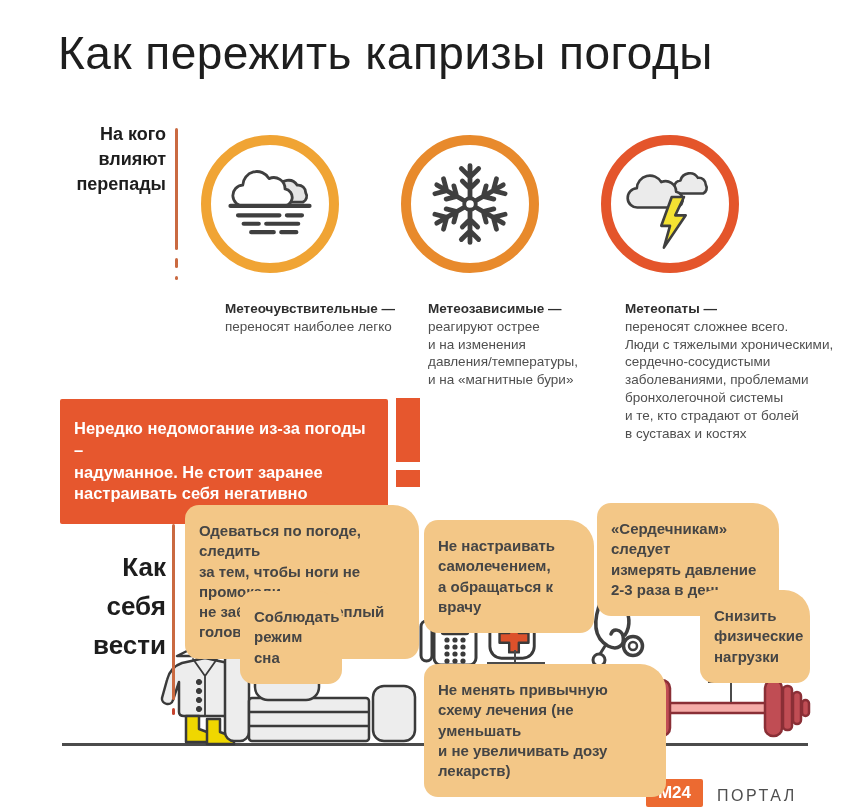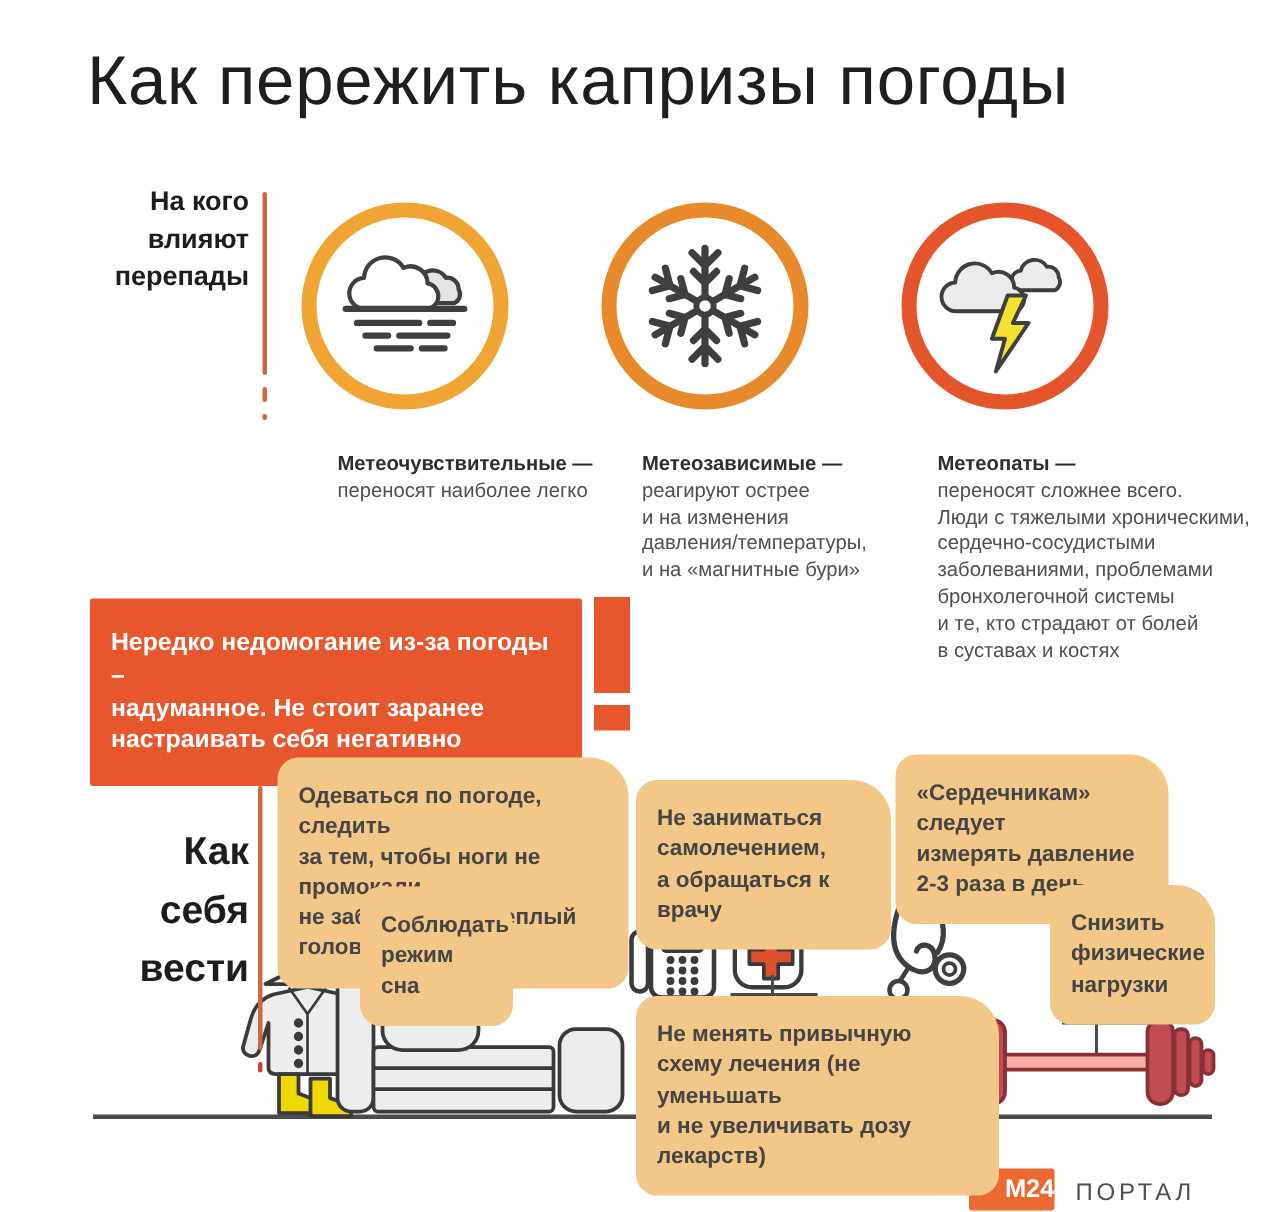--- a/index.html
+++ b/index.html
@@ -57,21 +57,21 @@
   .cn2h{left:250px;top:664px;width:62px;} .cn2v{left:280px;top:664px;height:18px;}
   .cn3h{left:430px;top:610px;width:72px;} .cn3v{left:448px;top:610px;height:8px;}
   .cn4h{left:605px;top:592px;width:64px;} .cn4v{left:622px;top:592px;height:8px;}
   .cn5h{left:708px;top:681px;width:62px;} .cn5v{left:730px;top:681px;height:21px;}
   .cn6v{left:514px;top:650px;height:12px;} .cn6h{left:487px;top:662px;width:58px;}
 
   .art{z-index:1;}
   .floor{left:62px;top:743px;width:746px;height:3px;background:#4b4b4b;z-index:1;}
 
   .logo{left:646px;top:779px;width:57px;height:28px;background:#EC6A31;
-        border-radius:2px;display:flex;align-items:center;justify-content:flex-end;
+        border-radius:2px;display:flex;align-items:center;justify-content:center;
         color:#fff;font-size:17px;font-weight:700;}
   .portal{left:717px;top:787px;font-size:16px;font-weight:400;color:#4f4f4f;
           letter-spacing:2.5px;}
 </style>
 </head>
 <body>
 
 <div class="canvas">
 
   <div class="abs title">Как пережить капризы погоды</div>
@@ -251,21 +251,21 @@
   <div class="abs vbar cn5v"></div>
   <div class="abs vbar cn6v"></div>
   <div class="abs hbar cn6h"></div>
 
   <div class="abs bubble b1 pre">Одеваться по погоде, следить
 за тем, чтобы ноги не промокали,
 не забывать про теплый
 головной убор</div>
   <div class="abs bubble b2 pre">Соблюдать
 режим сна</div>
-  <div class="abs bubble b3 pre">Не заниматься
+  <div class="abs bubble b3 pre">Не настраивать
 самолечением,
 а обращаться к врачу</div>
   <div class="abs bubble b4 pre">«Сердечникам» следует
 измерять давление
 2-3 раза в день</div>
   <div class="abs bubble b6 pre">Не менять привычную
 схему лечения (не уменьшать
 и не увеличивать дозу лекарств)</div>
   <div class="abs bubble b5 pre">Снизить
 физические

